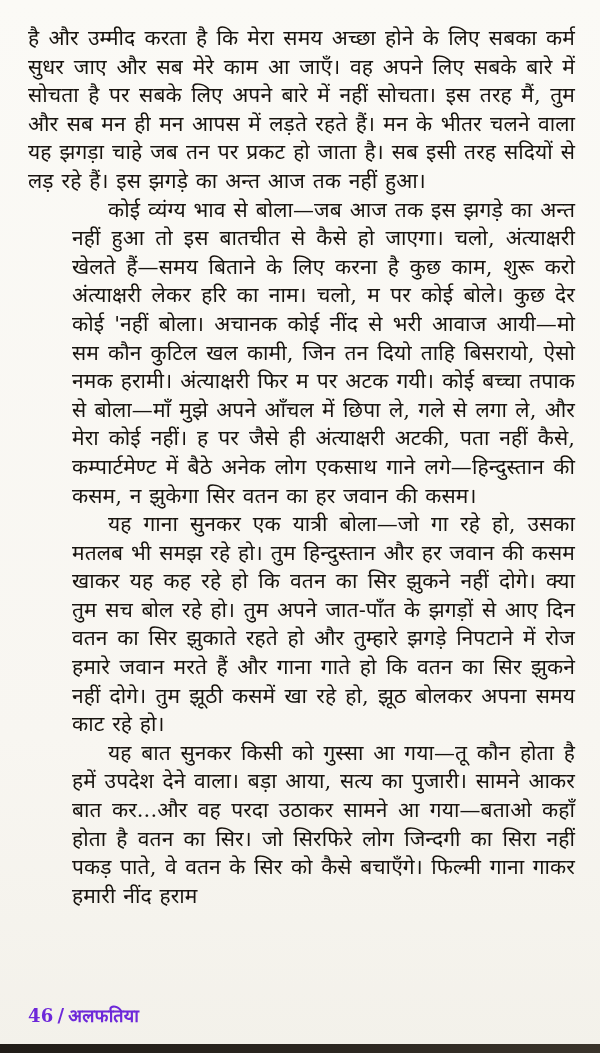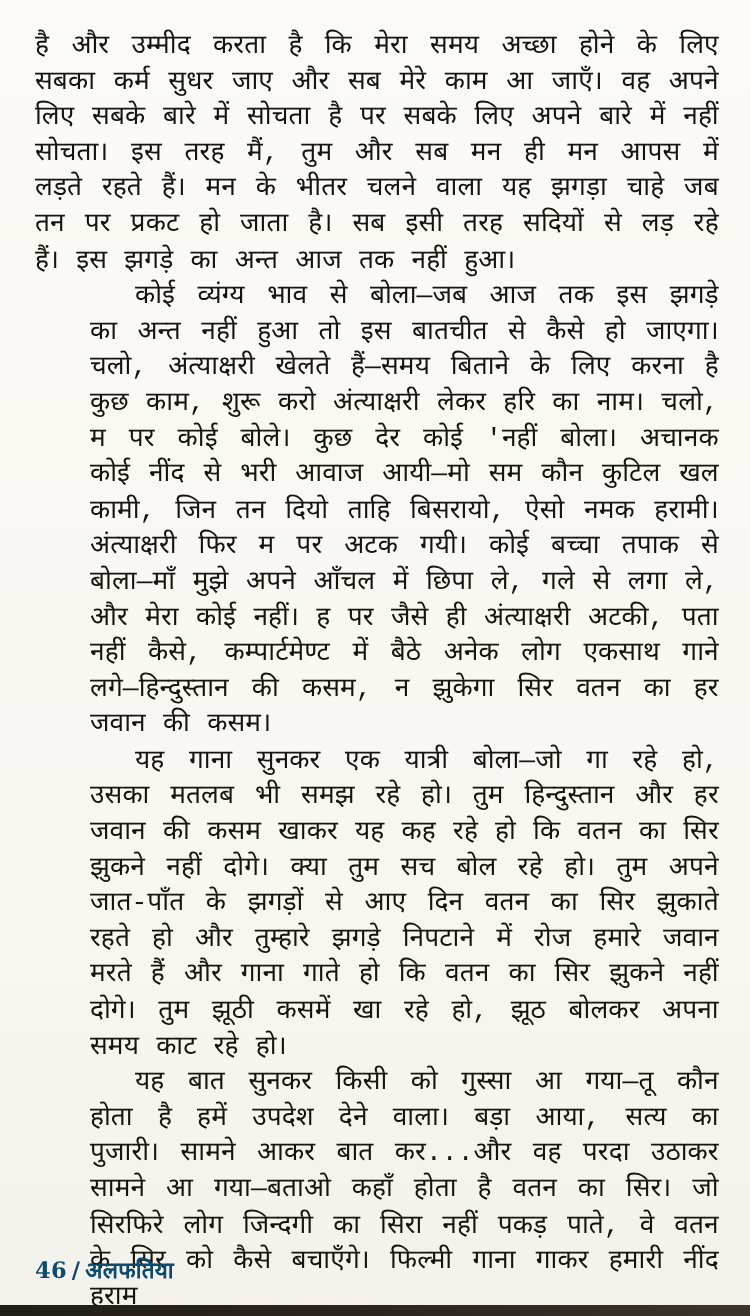--- a/index.html
+++ b/index.html
@@ -10,41 +10,40 @@
       width: 600px;
       height: 1053px;
       position: relative;
       overflow: hidden;
       background: linear-gradient(180deg, #fbfaf6 0%, #f8f6f1 70%, #f3f1ea 100%);
       font-family: "DejaVu Serif", "Liberation Serif", serif;
       color: #17130e;
     }
     .page-text {
       padding: 24px 25px 0 28px;
-      font-family: Liberation Mono, monospace;
     }
     .para {
       margin: 0;
       font-size: 21px;
       line-height: 28.6px;
       text-align: justify;
       letter-spacing: 0.1px;
       word-spacing: 1px;
     }
     .para.indent {
       text-indent: 36px;
       margin-left: 44px;
     }
     .page-footer {
       position: absolute;
       left: 28px;
       bottom: 26px;
       font-size: 18px;
       font-weight: bold;
-      color: #0c4a6e;
+      color: #6d28d9;
       letter-spacing: 0.2px;
       text-align: center;
     }
     .page-footer .sep {
       padding: 0 4px;
     }
     .scan-edge {
       position: absolute;
       left: 0;
       bottom: 0;

